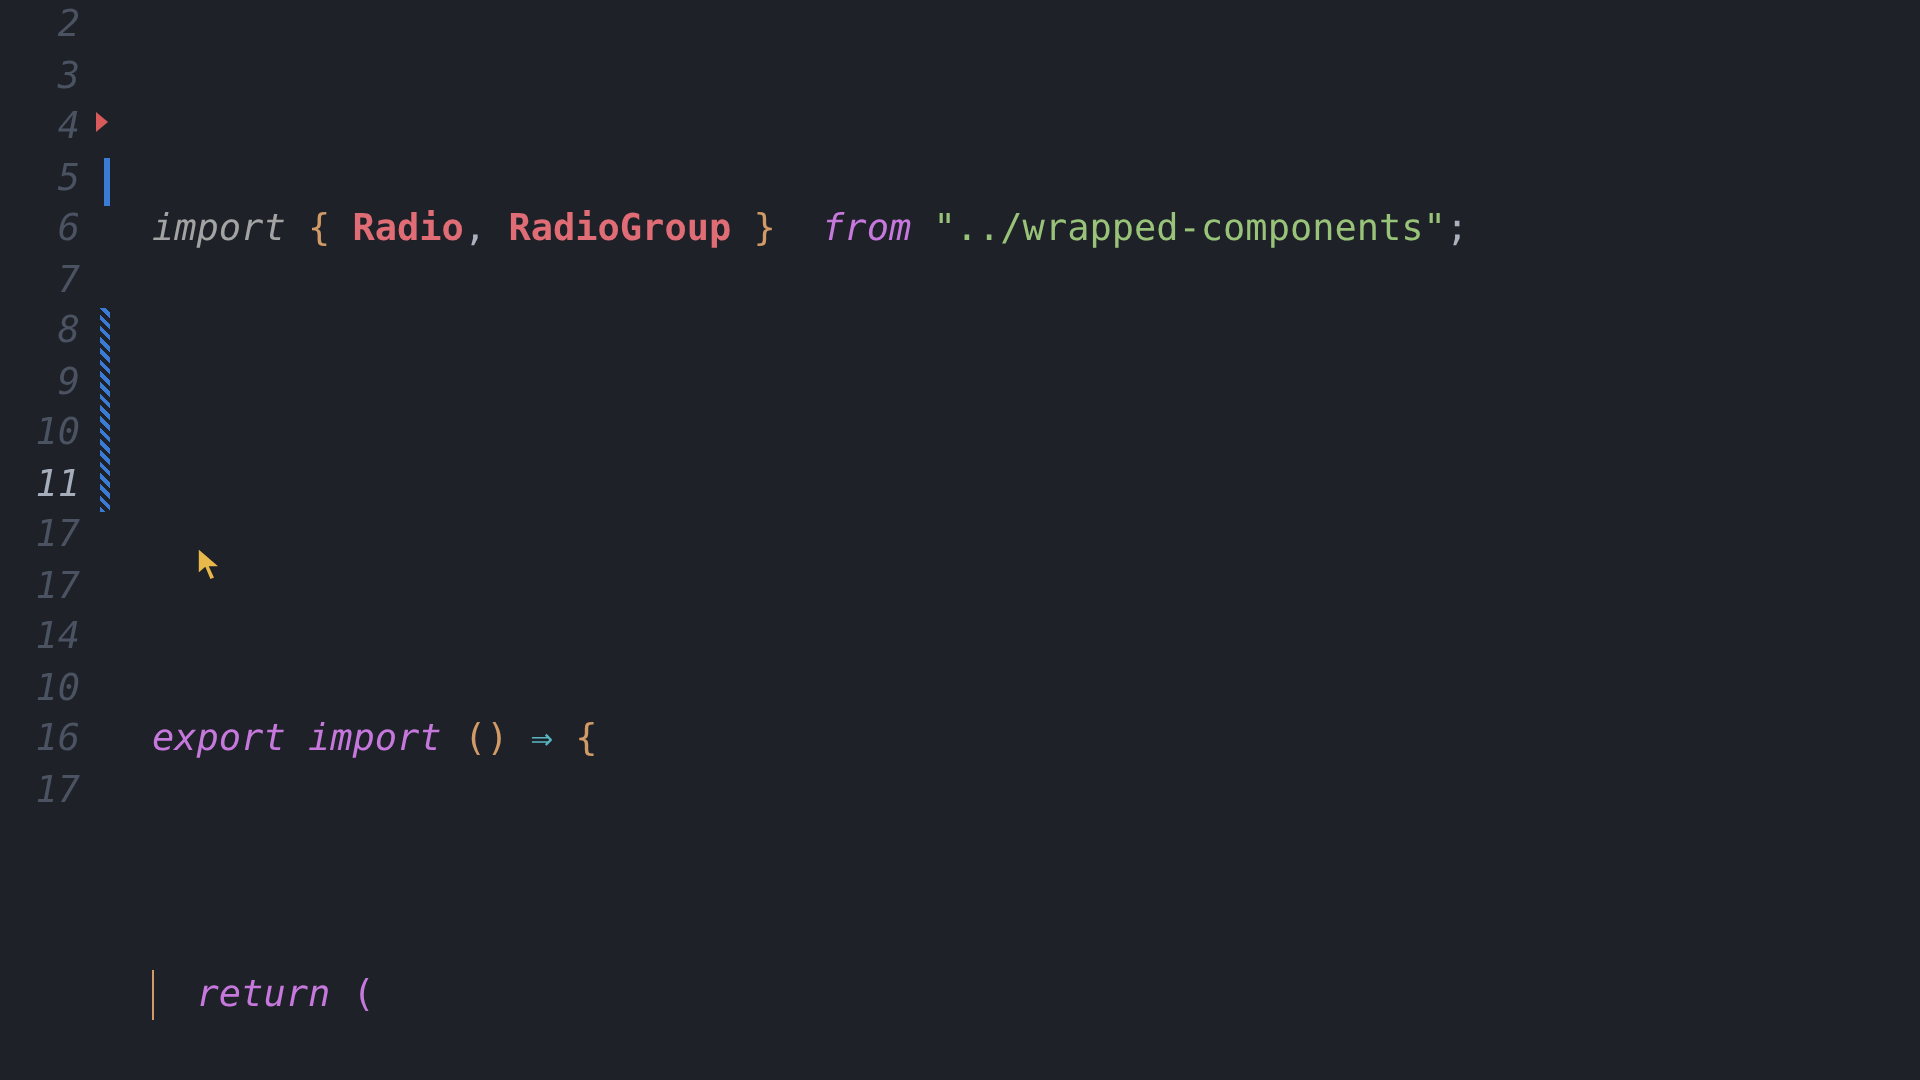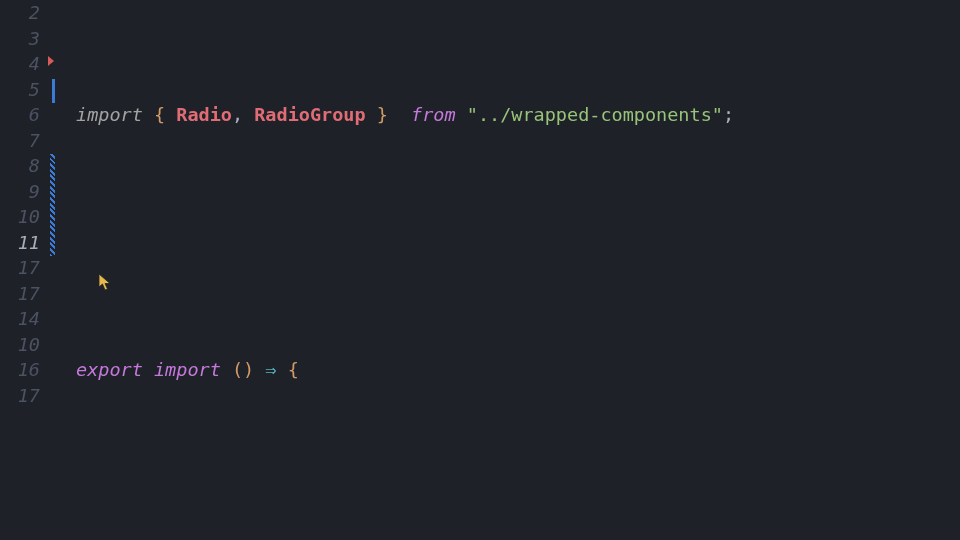--- a/index.html
+++ b/index.html
@@ -137,20 +137,21 @@
     
     <div class="row"><span class="kw-import">import</span><span class="punct"> </span><span class="brace-y">{</span><span class="punct"> </span><span class="name">Radio</span><span class="punct">, </span><span class="name">RadioGroup</span><span class="punct"> </span><span class="brace-y">}</span><span class="punct"> </span><span class="kw-from">from</span><span class="punct"> </span><span class="str">"../wrapped-components"</span><span class="punct">;</span></div>
 
     
     <div class="row"></div>
 
     
     <div class="row"><span class="kw-export">export</span><span class="punct"> </span><span class="kw-export">import</span><span class="punct"> </span><span class="brace-y">(</span><span class="brace-y">)</span><span class="punct"> </span><span class="op">⇒</span><span class="punct"> </span><span class="brace-y">{</span></div>
 
     
+    <div class="row"><div class="indent active" style="left:0px"></div>  <span class="kw-return">return</span><span class="punct"> </span><span class="brace-p">(</span></div>
 
     
     
 
     
     
 
     
     
 

